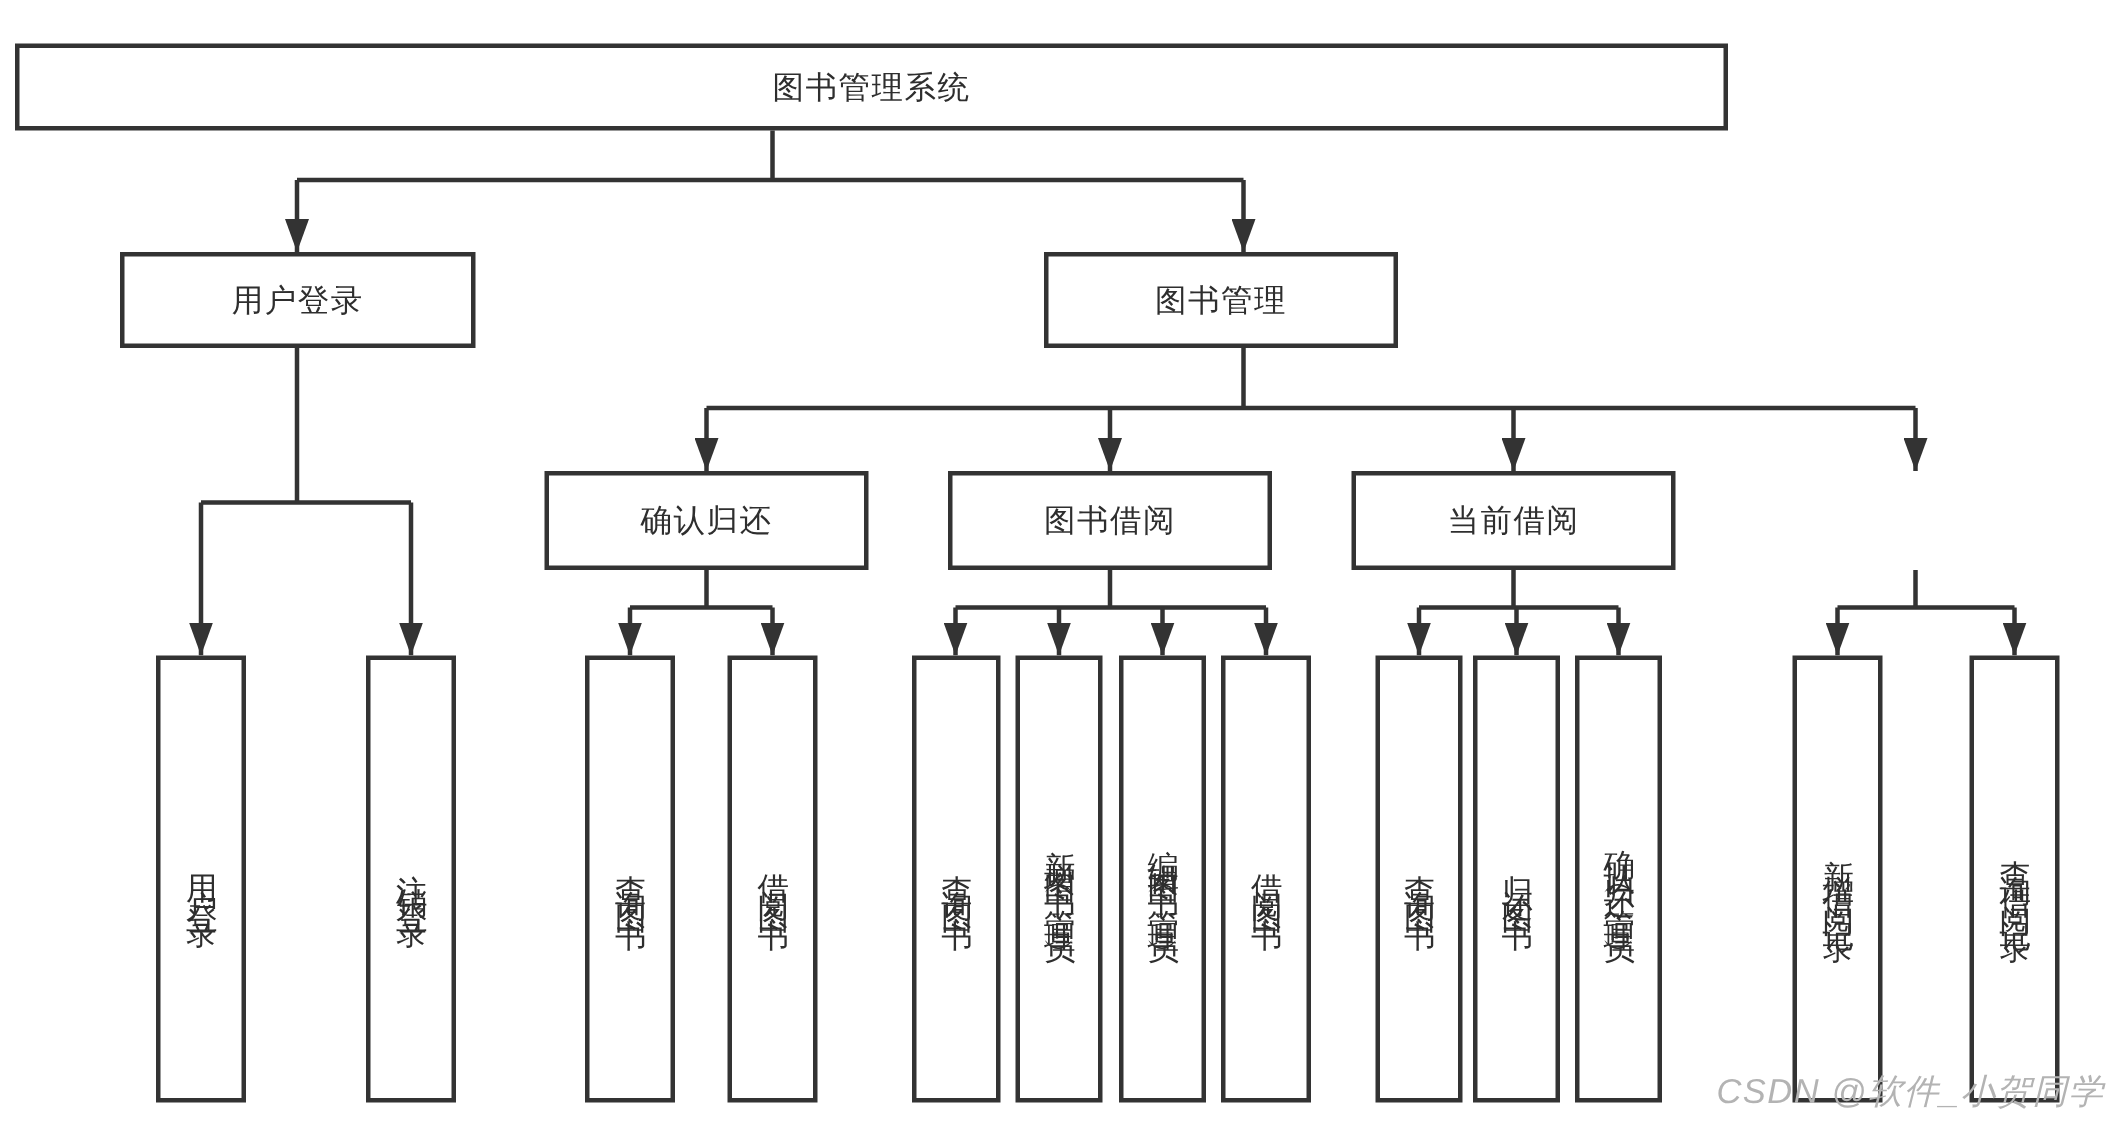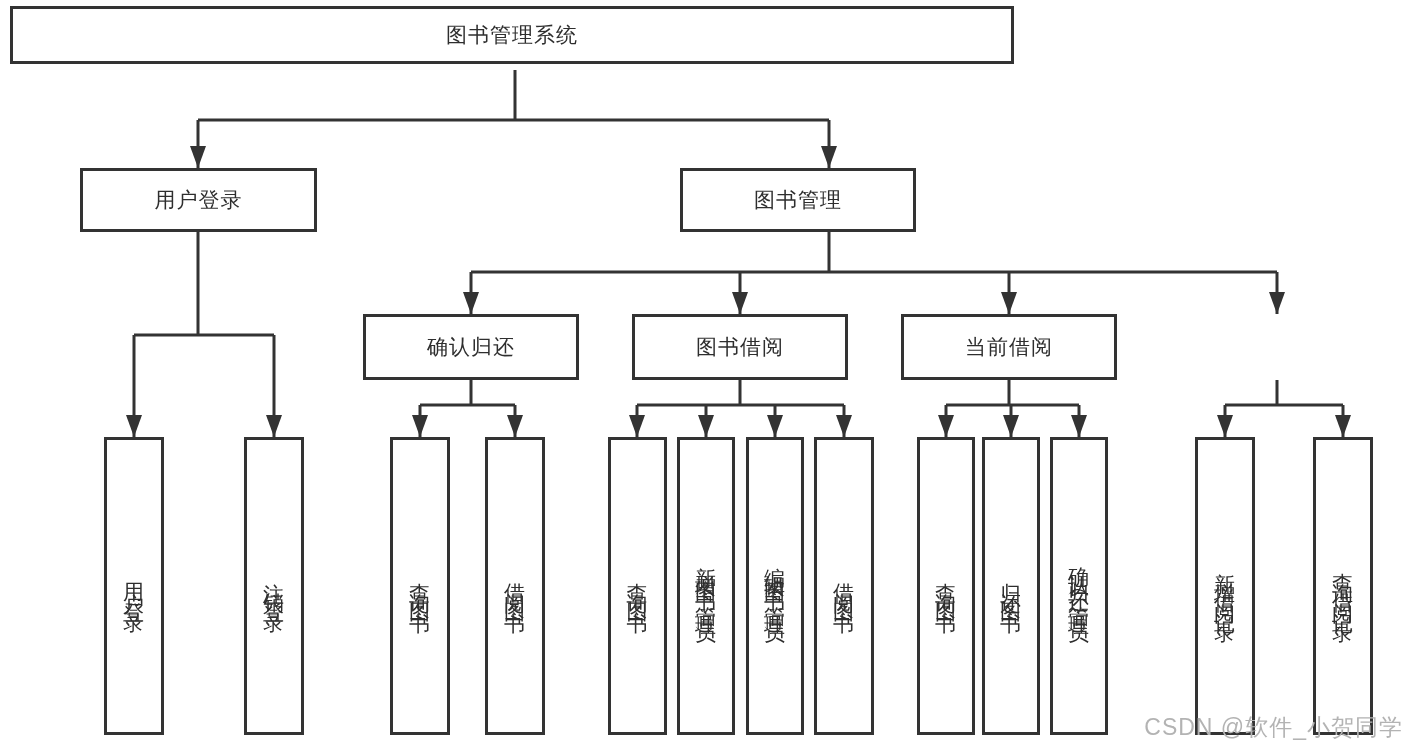--- a/index.html
+++ b/index.html
@@ -39,20 +39,21 @@
   .v9 { letter-spacing: 8px; }
   #watermark {
     position: absolute;
     right: 2px;
     bottom: 4px;
     font-size: 23px;
     color: #b3b3b3;
     letter-spacing: 1px;
     white-space: nowrap;
     pointer-events: none;
+    font-style: italic;
   }
 </style>
 </head>
 <body>
 
 <div id="canvas">
 
   <svg id="connectors" width="1405" height="747" viewBox="0 0 1405 747" xmlns="http://www.w3.org/2000/svg">
     <defs>
       <marker id="arw" markerUnits="userSpaceOnUse" viewBox="0 -8 22 16" markerWidth="22" markerHeight="16" refX="22" refY="0" orient="auto">
@@ -82,24 +83,24 @@
     <path class="ln" marker-end="url(#arw)" d="M706 405 V437"></path>
     <path class="ln" marker-end="url(#arw)" d="M775 405 V437"></path>
     <path class="ln" marker-end="url(#arw)" d="M844 405 V437"></path>
     <path class="ln" marker-end="url(#arw)" d="M946 405 V437"></path>
     <path class="ln" marker-end="url(#arw)" d="M1011 405 V437"></path>
     <path class="ln" marker-end="url(#arw)" d="M1079 405 V437"></path>
     <path class="ln" marker-end="url(#arw)" d="M1225 405 V437"></path>
     <path class="ln" marker-end="url(#arw)" d="M1343 405 V437"></path>
   </svg>
 
-  <div class="box h" style="left:10px;top:6px;width:1004px;height:58px">图书管理系统</div>
+  <div class="box h" style="left:10px;top:29px;width:1142px;height:58px">图书管理系统</div>
 
   <div class="box h" style="left:80px;top:168px;width:237px;height:64px">用户登录</div>
-  <div class="box h" style="left:680px;top:168px;width:236px;height:64px">图书管理</div>
+  <div class="box h" style="left:696px;top:168px;width:236px;height:64px">图书管理</div>
 
   <div class="box h" style="left:363px;top:314px;width:216px;height:66px">确认归还</div>
   <div class="box h" style="left:901px;top:314px;width:216px;height:66px">当前借阅</div>
   <div class="box h" style="left:632px;top:314px;width:216px;height:66px">图书借阅</div>
 
   <div class="box v" style="left:104px;top:437px;width:60px;height:298px">用户登录</div>
   <div class="box v" style="left:244px;top:437px;width:60px;height:298px">注销登录</div>
 
   <div class="box v" style="left:390px;top:437px;width:60px;height:298px">查询图书</div>
   <div class="box v" style="left:485px;top:437px;width:60px;height:298px">借阅图书</div>

